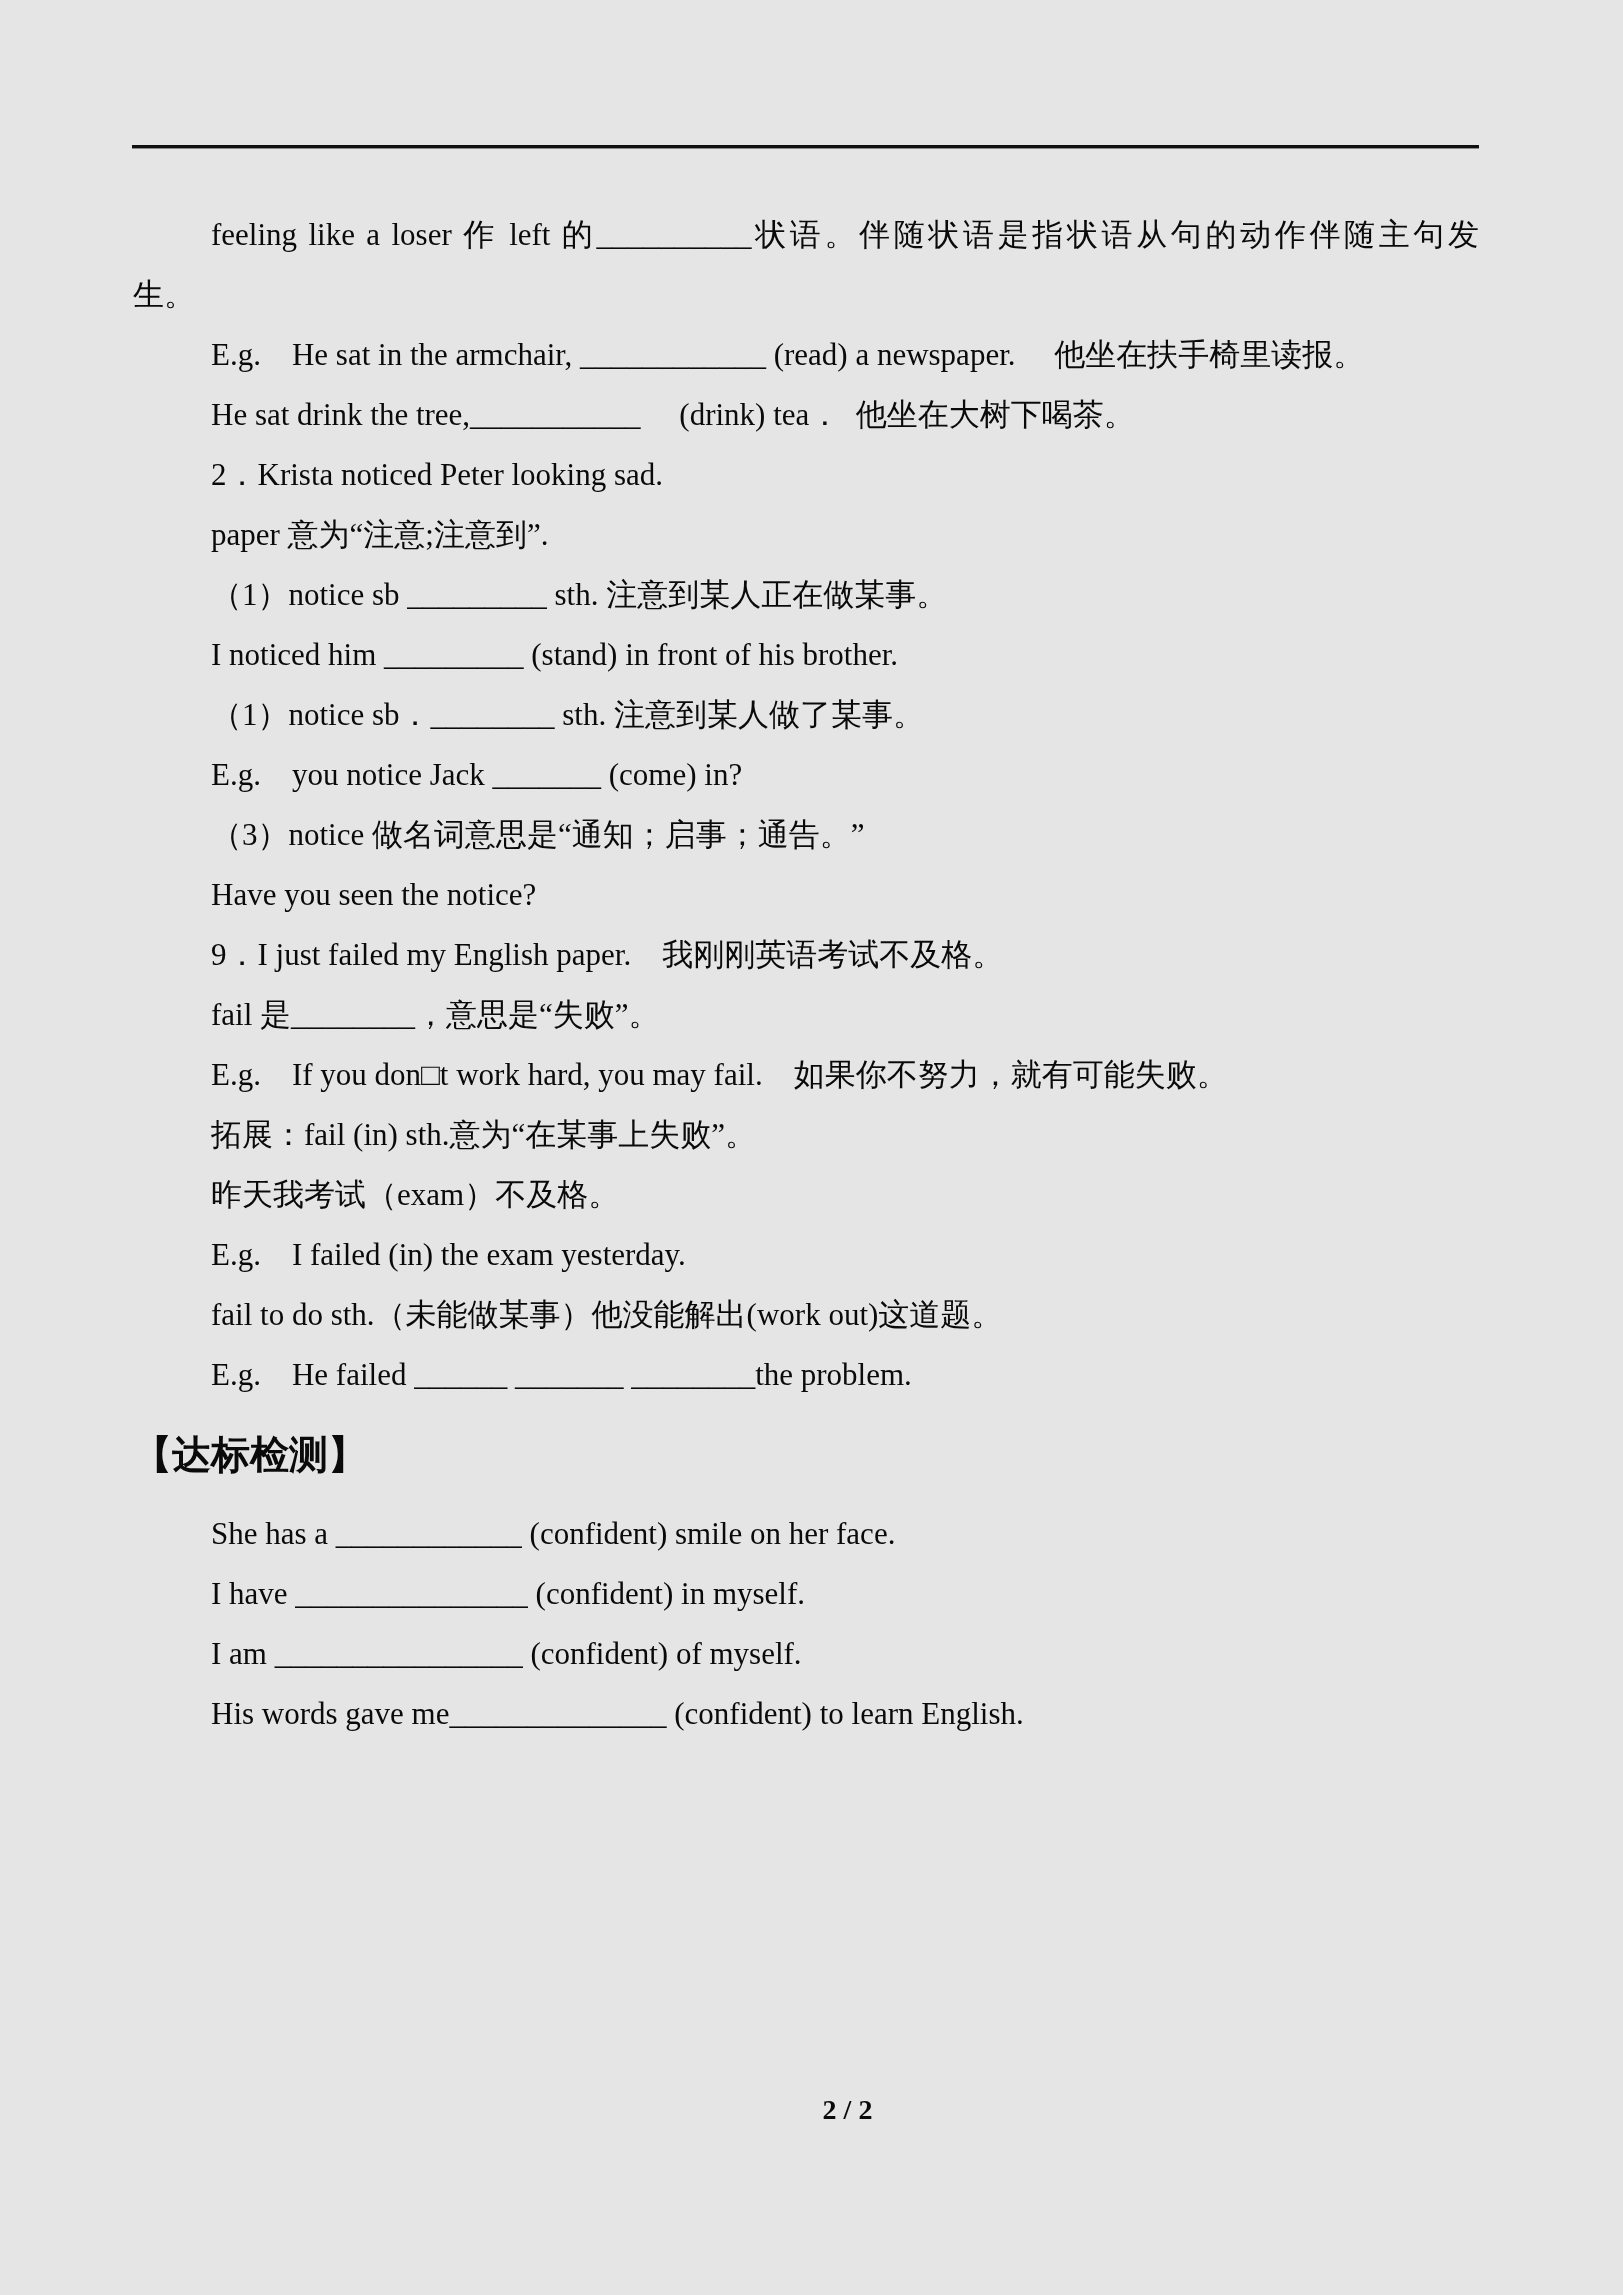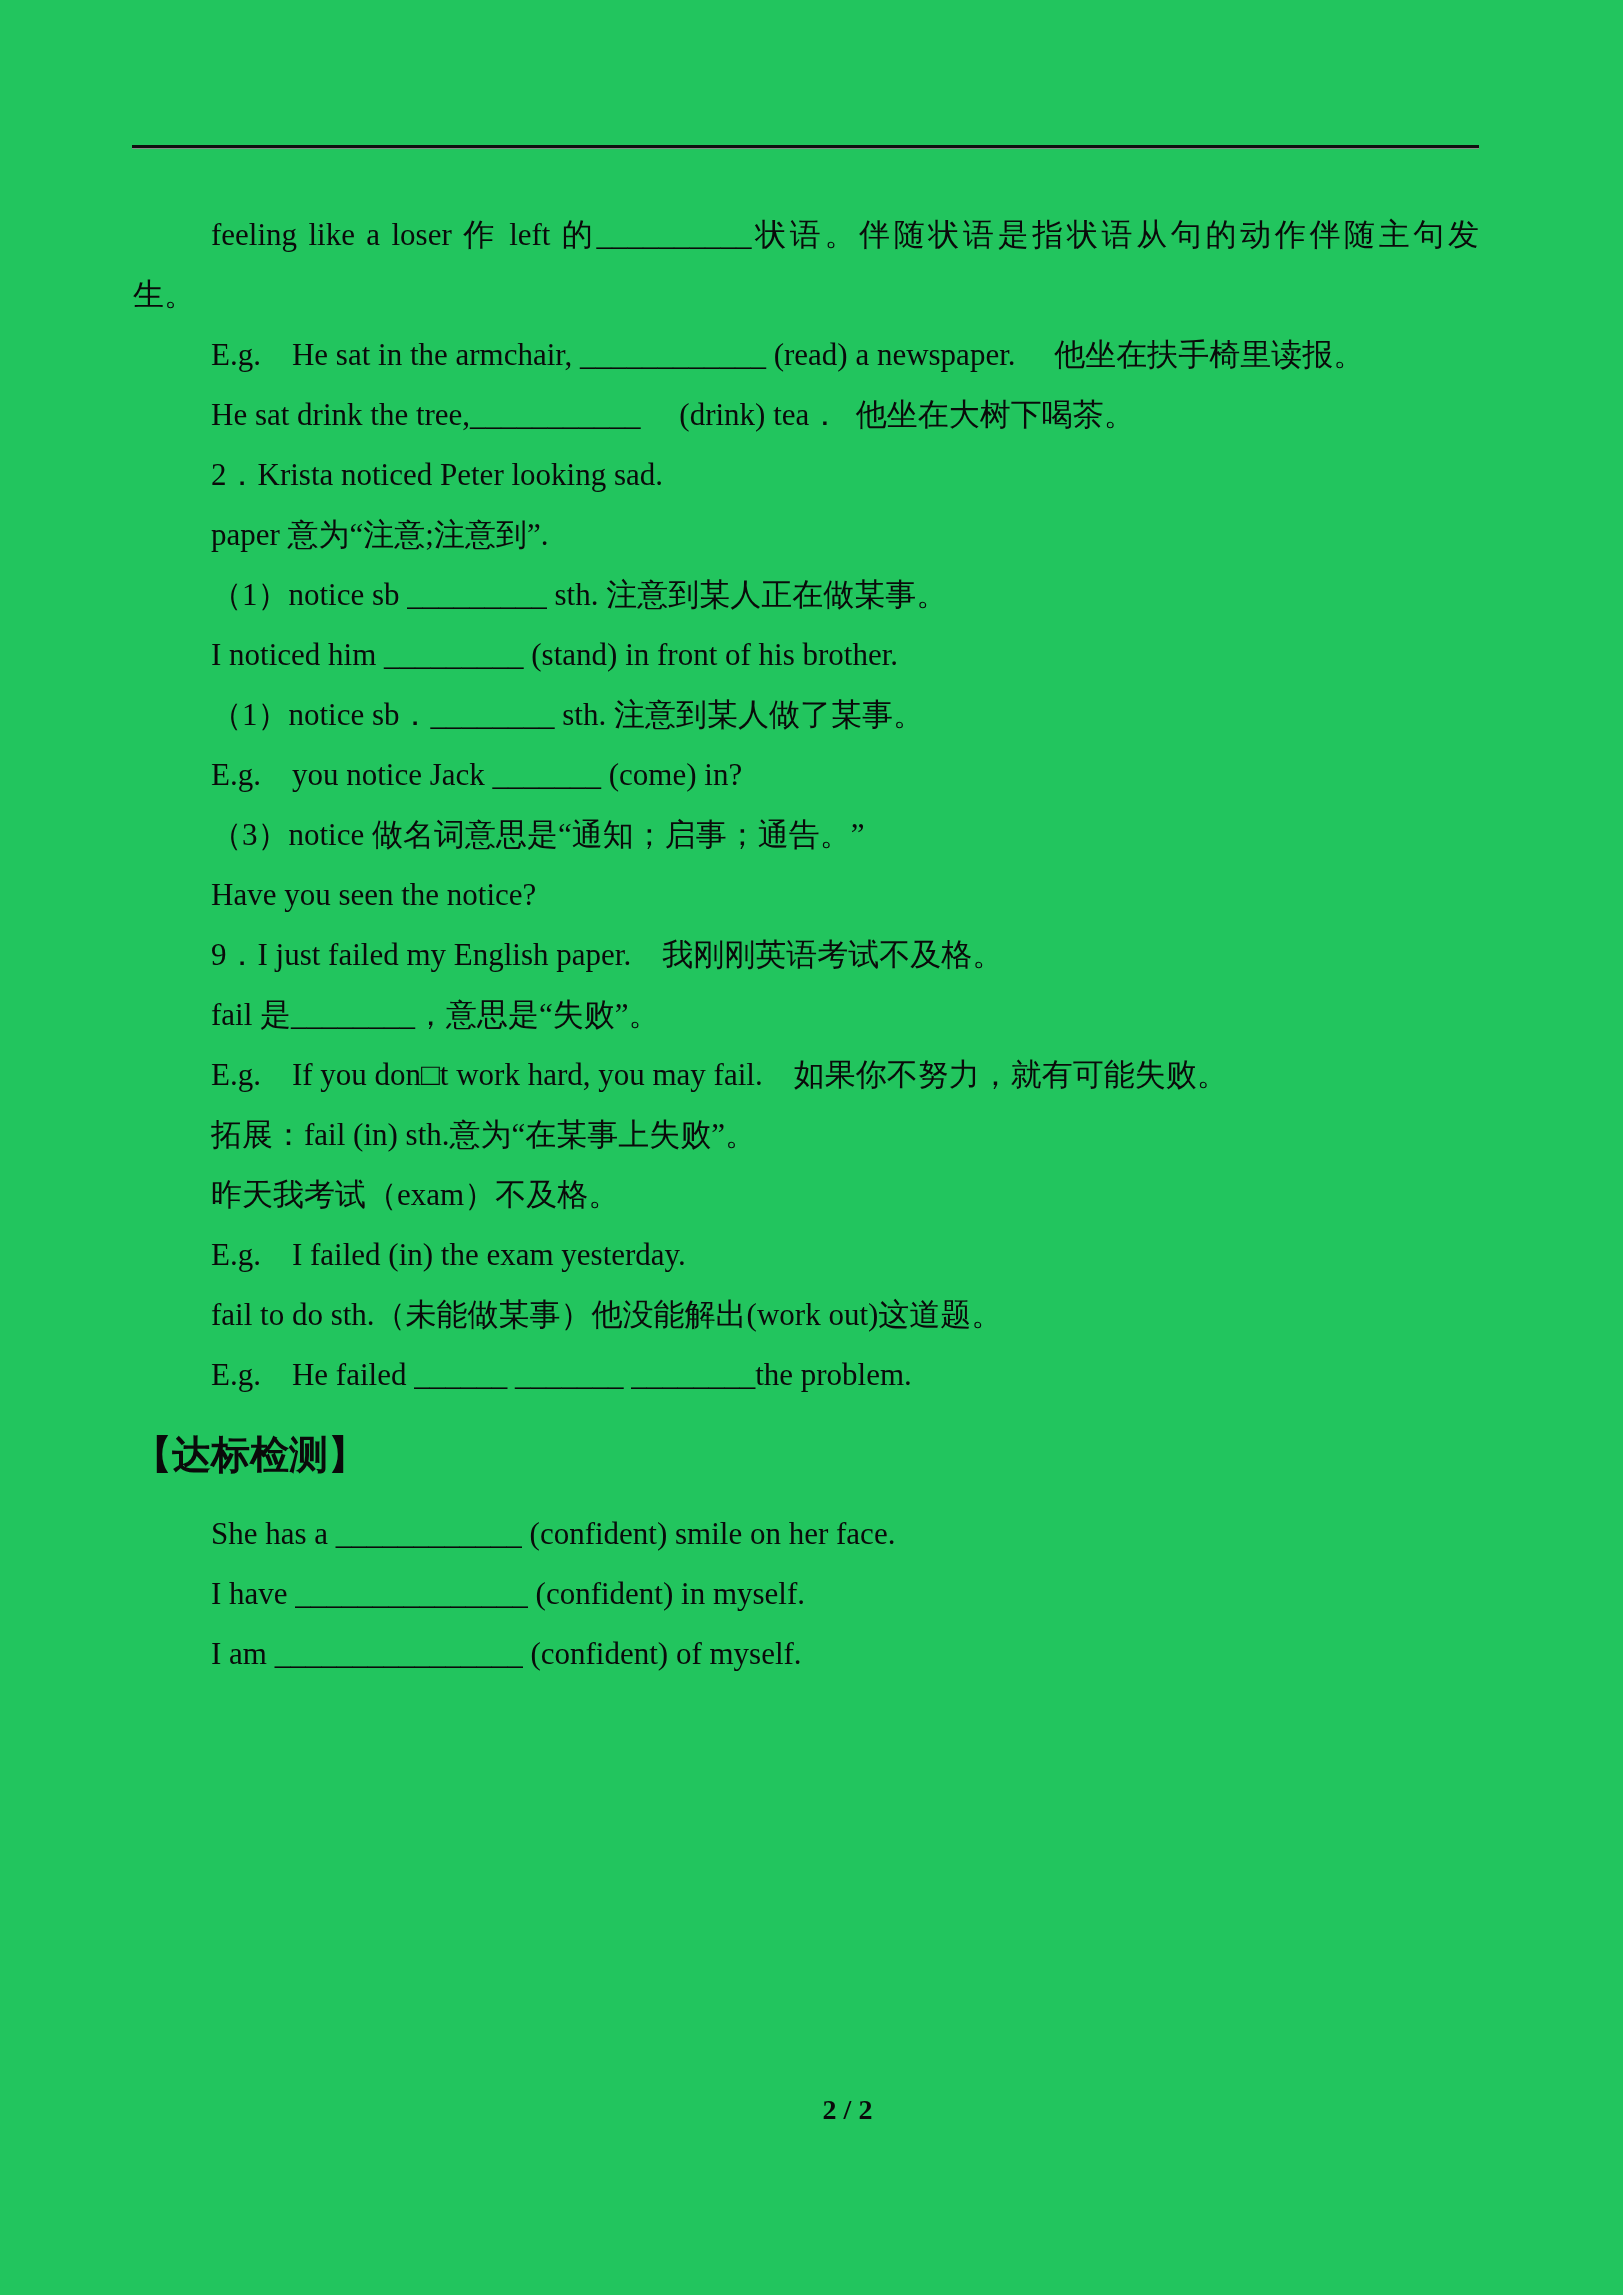--- a/index.html
+++ b/index.html
@@ -1,20 +1,20 @@
 <!DOCTYPE html>
 <html style="font-size:11px"><head>
 <meta charset="utf-8">
 <style>
   html, body { margin: 0; padding: 0; background: #ffffff; }
   .page {
     position: relative;
     width: 1623px;
     height: 2295px;
-    background: #22c55e;
+    background: #e5e5e5;
     font-family: "Liberation Serif", "DejaVu Serif", serif;
     color: #0a0a0a;
     overflow: hidden;
   }
   .header-rule {
     position: absolute;
     left: 132px;
     top: 145px;
     width: 1347px;
     height: 2.7px;
@@ -85,17 +85,18 @@
     <p class="line indent">昨天我考试（exam）不及格。</p>
     <p class="line indent">E.g.　I failed (in) the exam yesterday.</p>
     <p class="line indent">fail to do sth.（未能做某事）他没能解出(work out)这道题。</p>
     <p class="line indent">E.g.　He failed ______ _______ ________the problem.</p>
 
     <h2 class="heading">【达标检测】</h2>
 
     <p class="line indent">She has a ____________ (confident) smile on her face.</p>
     <p class="line indent">I have _______________ (confident) in myself.</p>
     <p class="line indent">I am ________________ (confident) of myself.</p>
+    <p class="line indent">His words gave me______________ (confident) to learn English.</p>
   </div>
 
   <div class="footer">2 / 2</div>
 </div>
 
 
 </body></html>

